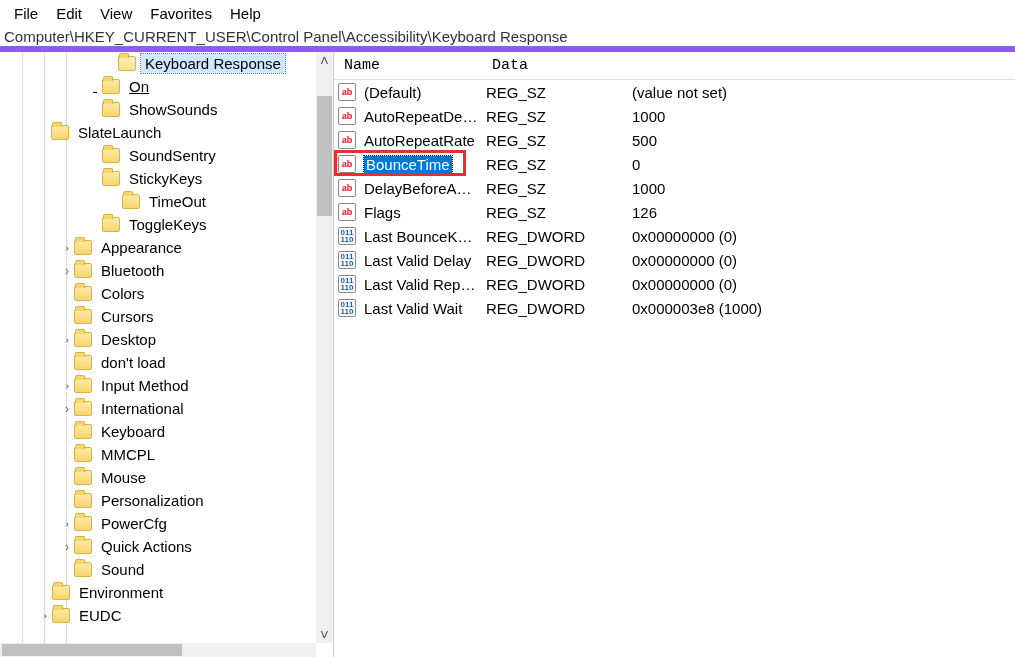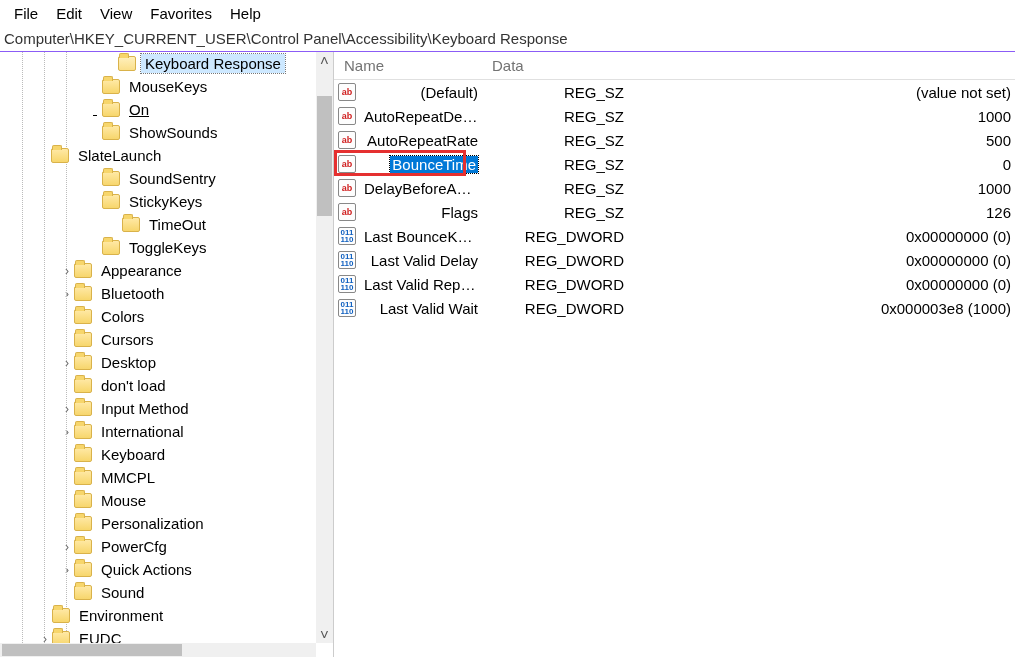--- a/index.html
+++ b/index.html
@@ -25,21 +25,21 @@
     cursor: default;
   }
   
   .addressbar {
     height: 26px;
     padding: 2px 4px;
     color: #333;
     font-size: 15px;
     display: flex;
     align-items: center;
-    border-bottom: 1px solid #8b5cf6;
+    border-bottom: 6px solid #8b5cf6;
   }
   
   .content {
     display: flex;
     height: calc(657px - 26px - 26px);
     position: relative;
   }
   .tree-pane {
     width: 334px;
     height: 100%;
@@ -145,35 +145,35 @@
   }
   .list-header {
     display: flex;
     height: 28px;
     align-items: center;
     border-bottom: 1px solid #e0e0e0;
   }
   .list-header .col {
     padding: 4px 6px;
     font-size: 15px;
-    color: #737373;
+    color: #000000;
+    font-family: Liberation Mono, monospace;
   }
   .col-icon-space { width: 4px; flex-shrink:0; }
   .col-name { width: 148px; flex-shrink:0; }
   .col-type { width: 146px; flex-shrink:0; }
   .col-data { flex: 1; }
   .list-rows {
     position: relative;
   }
   .list-row {
     display: flex;
     align-items: center;
     height: 24px;
     cursor: default;
-    text-align: right;
   }
   .val-icon {
     width: 18px; height: 18px;
     margin: 0 4px 0 4px;
     flex-shrink: 0;
     border: 1px solid #888;
     border-radius: 2px;
     background: #fdfdfd;
     display: flex;
     align-items: center;
@@ -225,25 +225,20 @@
   <div class="tree-pane">
     <div class="tree-body" id="tree-body">
       <div class="tree-line" style="left:22px"></div>
       <div class="tree-line" style="left:44px"></div>
       <div class="tree-line" style="left:66px"></div>
     <div class="tree-item" style="padding-left: 88px; margin-left: 16px;">
           <span class="expander blank">›</span>
           <span class="folder-icon open"></span>
           <span class="tree-label selected">Keyboard Response</span>
         </div>
-        <div class="tree-item" style="padding-left: 88px;">
-          <span class="expander blank">›</span>
-          <span class="folder-icon"></span>
-          <span class="tree-label">MouseKeys</span>
-        </div>
         <div class="tree-item" style="padding-left: 88px; text-decoration: underline;">
           <span class="expander blank">›</span>
           <span class="folder-icon"></span>
           <span class="tree-label">On</span>
         </div>
         <div class="tree-item" style="padding-left: 88px;">
           <span class="expander blank">›</span>
           <span class="folder-icon"></span>
           <span class="tree-label">ShowSounds</span>
         </div>

